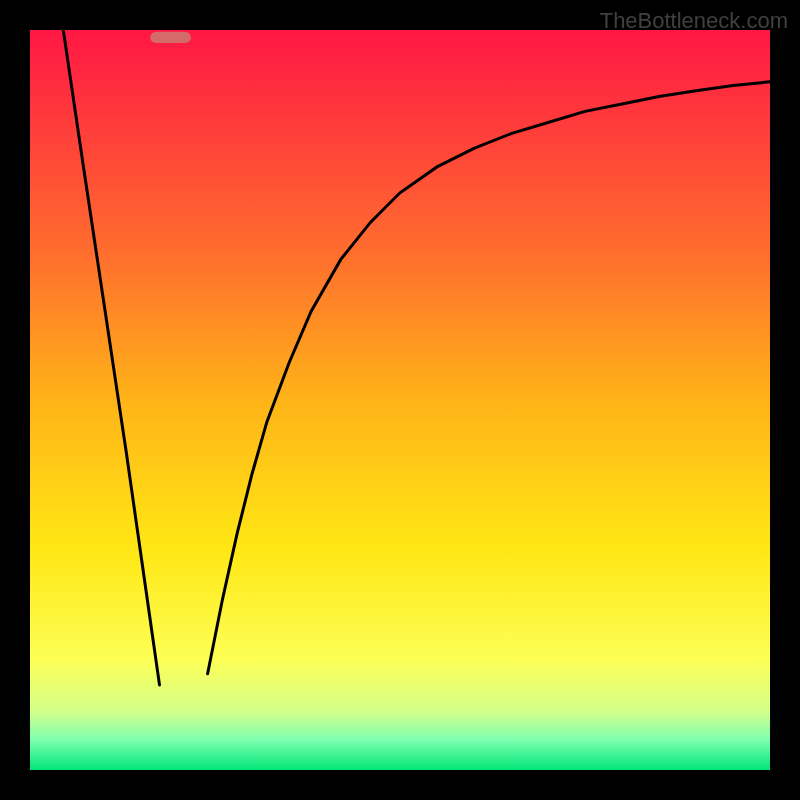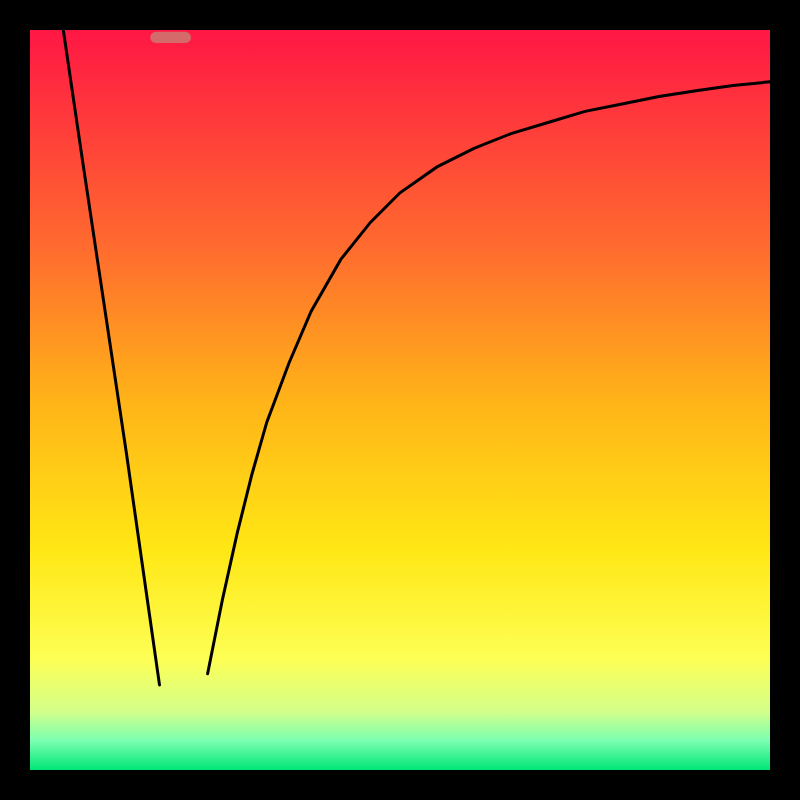--- a/index.html
+++ b/index.html
@@ -1,17 +1,17 @@
 <!DOCTYPE html>
 <html><head>
 <meta charset="utf-8">
 <style>
 body{margin:0;padding:0;background:#fff}
 .container{width:800px;height:800px;position:relative}
-.attribution{position:absolute;top:8px;right:12px;font-family:Arial,Helvetica,sans-serif;font-size:22px;color:#000000;font-weight:400}
+.attribution{position:absolute;top:8px;right:12px;font-family:Arial,Helvetica,sans-serif;font-size:22px;color:#404040;font-weight:400}
 svg{display:block}
 </style>
 </head>
 <body>
 
 <div class="container">
   <div class="attribution">TheBottleneck.com</div>
   <svg id="chart-svg" width="800" height="800" viewBox="0 0 800 800">
       <rect x="0" y="0" width="800" height="800" fill="#000"></rect>
       <defs>

